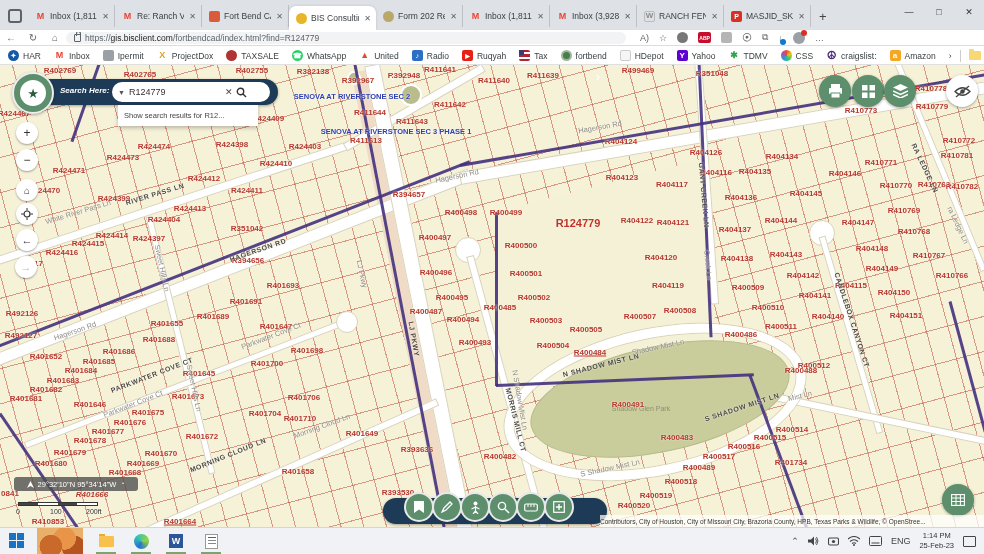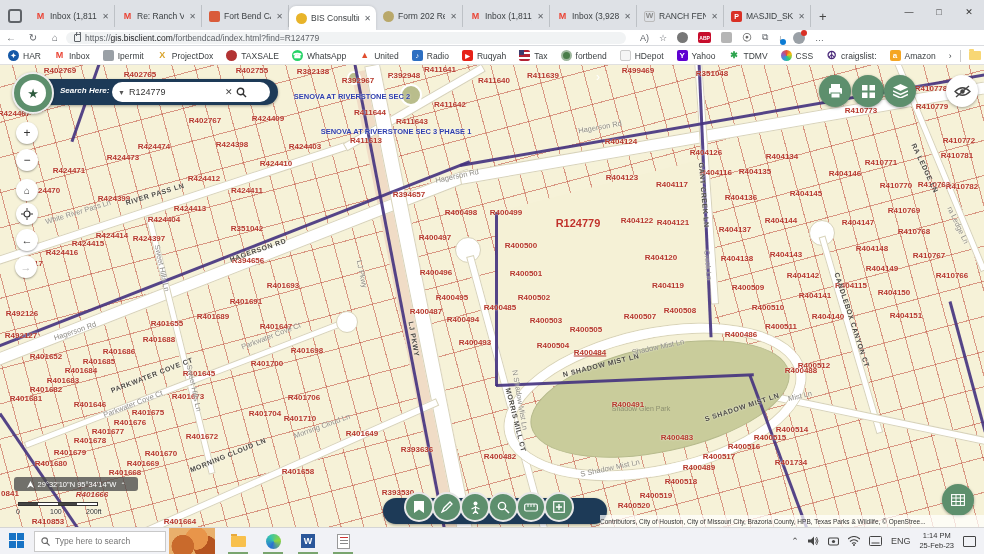--- a/index.html
+++ b/index.html
@@ -424,21 +424,21 @@
         <div class="map-label p" style="left: 90px; top: 375px; transform: translate(-50%, -50%);">R401678</div>
         <div class="map-label p" style="left: 70px; top: 387px; transform: translate(-50%, -50%);">R401679</div>
         <div class="map-label p" style="left: 161px; top: 388px; transform: translate(-50%, -50%);">R401670</div>
         <div class="map-label p" style="left: 51px; top: 398px; transform: translate(-50%, -50%);">R401680</div>
         <div class="map-label p" style="left: 143px; top: 398px; transform: translate(-50%, -50%);">R401669</div>
         <div class="map-label p" style="left: 125px; top: 407px; transform: translate(-50%, -50%);">R401668</div>
         <div class="map-label p" style="left: 298px; top: 406px; transform: translate(-50%, -50%);">R401658</div>
         <div class="map-label p" style="left: 92px; top: 429px; transform: translate(-50%, -50%); font-style: italic;">R401666</div>
         <div class="map-label p" style="left: 10px; top: 428px; transform: translate(-50%, -50%);">0841</div>
         <div class="map-label p" style="left: 48px; top: 456px; transform: translate(-50%, -50%);">R410853</div>
-        <div class="map-label p" style="left: 180px; top: 456px; transform: translate(-50%, -50%);">R401664</div>
+        <div class="map-label p" style="left: 180px; top: 456px; transform: translate(-50%, -50%); text-decoration: underline;">R401664</div>
         <div class="map-label p" style="left: 409px; top: 129px; transform: translate(-50%, -50%);">R394657</div>
         <div class="map-label p" style="left: 461px; top: 147px; transform: translate(-50%, -50%);">R400498</div>
         <div class="map-label p" style="left: 506px; top: 147px; transform: translate(-50%, -50%);">R400499</div>
         <div class="map-label pt" style="left: 578px; top: 158px; transform: translate(-50%, -50%);">R124779</div>
         <div class="map-label p" style="left: 672px; top: 119px; transform: translate(-50%, -50%);">R404117</div>
         <div class="map-label p" style="left: 637px; top: 155px; transform: translate(-50%, -50%);">R404122</div>
         <div class="map-label p" style="left: 673px; top: 157px; transform: translate(-50%, -50%);">R404121</div>
         <div class="map-label p" style="left: 435px; top: 172px; transform: translate(-50%, -50%);">R400497</div>
         <div class="map-label p" style="left: 521px; top: 180px; transform: translate(-50%, -50%);">R400500</div>
         <div class="map-label p" style="left: 661px; top: 192px; transform: translate(-50%, -50%);">R404120</div>
@@ -546,20 +546,21 @@
     <div id="searchlabel" class="mapui">Search Here:</div>
     <div id="searchinput" class="mapui">
       <div id="searchdrop">▼</div>
       <input id="searchfield" value="R124779" style="">
       <div id="searchclear">✕</div>
       <svg id="searchmag" width="11" height="11" viewBox="0 0 11 11">
           <circle cx="4.5" cy="4.5" r="3.2" fill="none" stroke="#333" stroke-width="1.4"></circle>
           <line x1="7" y1="7" x2="10" y2="10" stroke="#333" stroke-width="1.4"></line>
         </svg>
     </div>
+    <div id="suggest" class="mapui">Show search results for R12...</div>
 
     <div class="ctrl" style="left:16px;top:57px;">+</div>
     <div class="ctrl" style="left:16px;top:84px;">−</div>
     <div class="ctrl" style="left:16px;top:114px;font-size:10px;">⌂</div>
     <div class="ctrl" style="left:16px;top:138px;">
       <svg width="12" height="12" viewBox="0 0 12 12">
           <circle cx="6" cy="6" r="3" fill="none" stroke="#333" stroke-width="1.2"></circle>
           <line x1="6" y1="0" x2="6" y2="2.5" stroke="#333"></line>
           <line x1="6" y1="9.5" x2="6" y2="12" stroke="#333"></line>
           <line x1="0" y1="6" x2="2.5" y2="6" stroke="#333"></line>
@@ -658,27 +659,20 @@
     <div id="attrib">Contributors, City of Houston, City of Missouri City, Brazoria County, HPB, Texas Parks &amp; Wildlife, © OpenStree...</div>
   </div>
 
   <div id="taskbar">
     <div id="startbtn">
         <span></span>
         <span></span>
         <span></span>
         <span></span>
       </div>
-    <div id="tsearch">
-      <svg width="9" height="9" viewBox="0 0 9 9">
-          <circle cx="3.7" cy="3.7" r="2.8" fill="none" stroke="#666" stroke-width="1.1"></circle>
-          <line x1="6" y1="6" x2="8.6" y2="8.6" stroke="#666" stroke-width="1.1"></line>
-        </svg>
-      <input placeholder="Type here to search" style="">
-    </div>
     <div id="bingimg"></div>
     <div class="tapp running">
         <div id="fxico"></div>
       </div>
     <div class="tapp running">
         <div id="edgeico"></div>
       </div>
     <div class="tapp running">
         <div id="wordico">W</div>
       </div>

